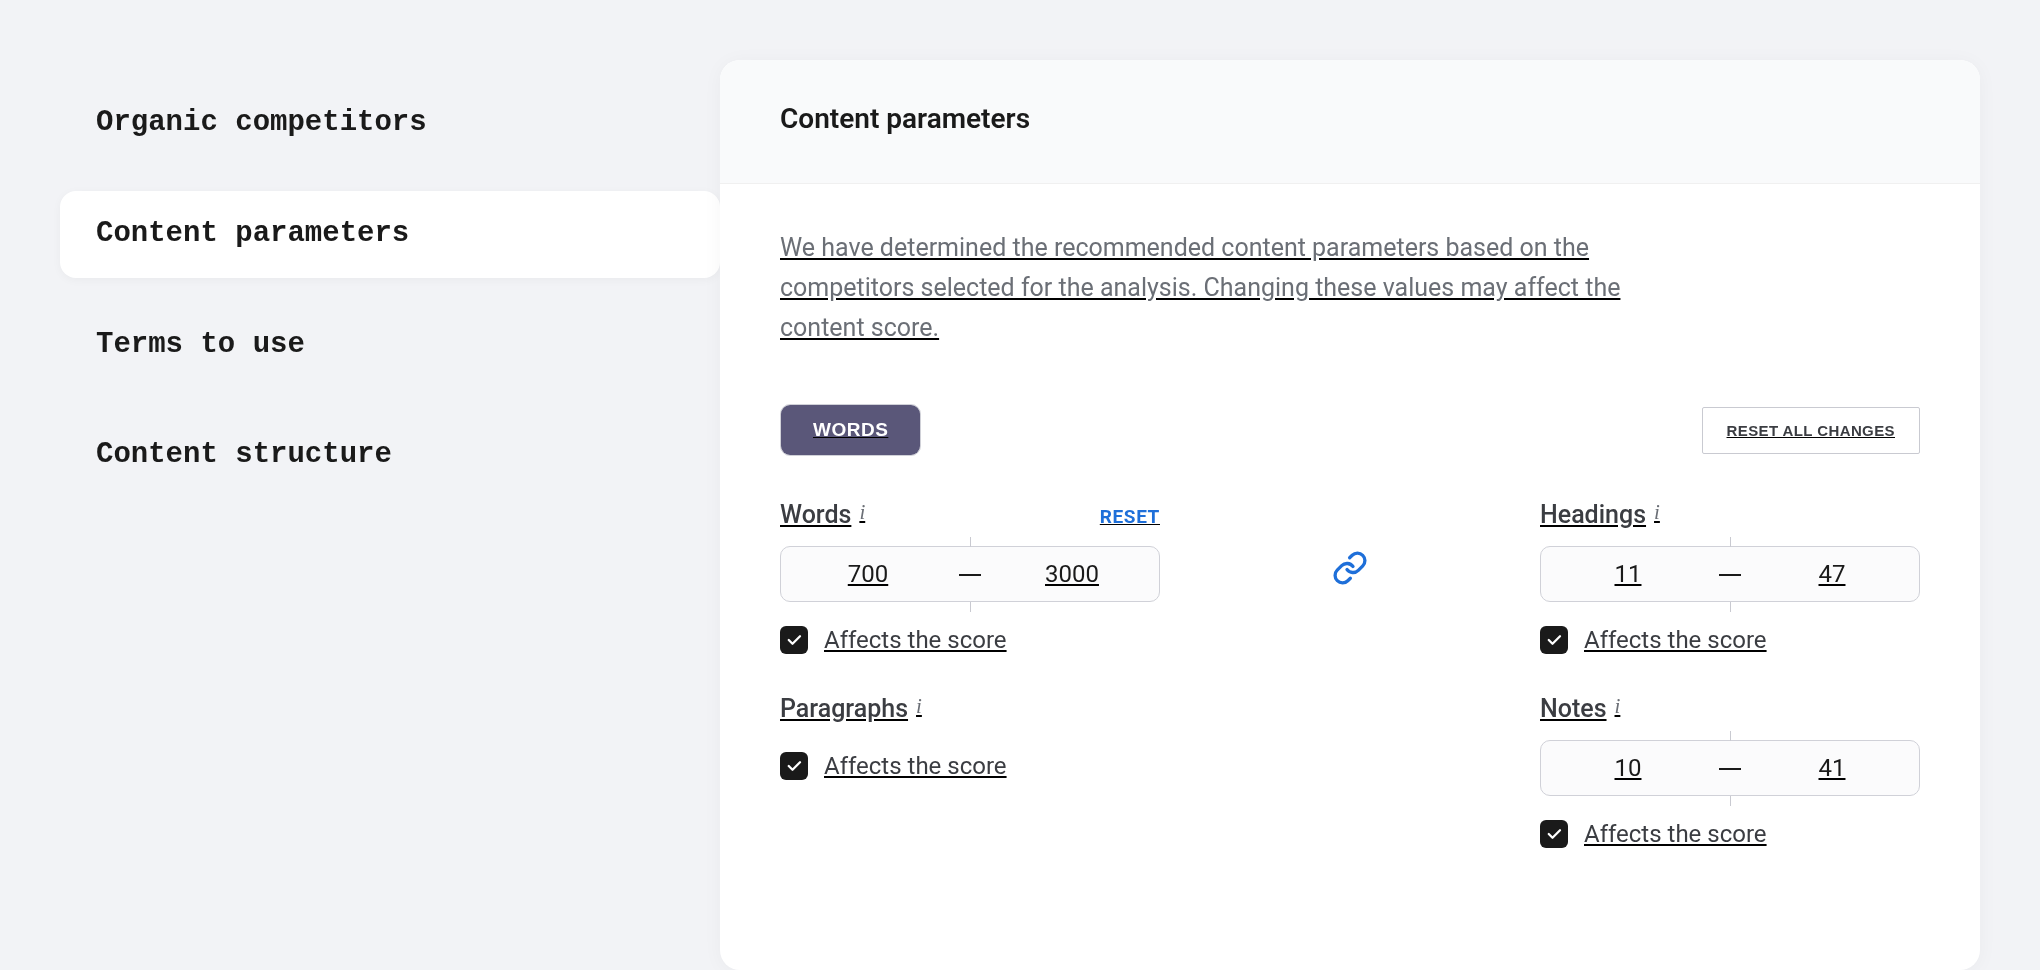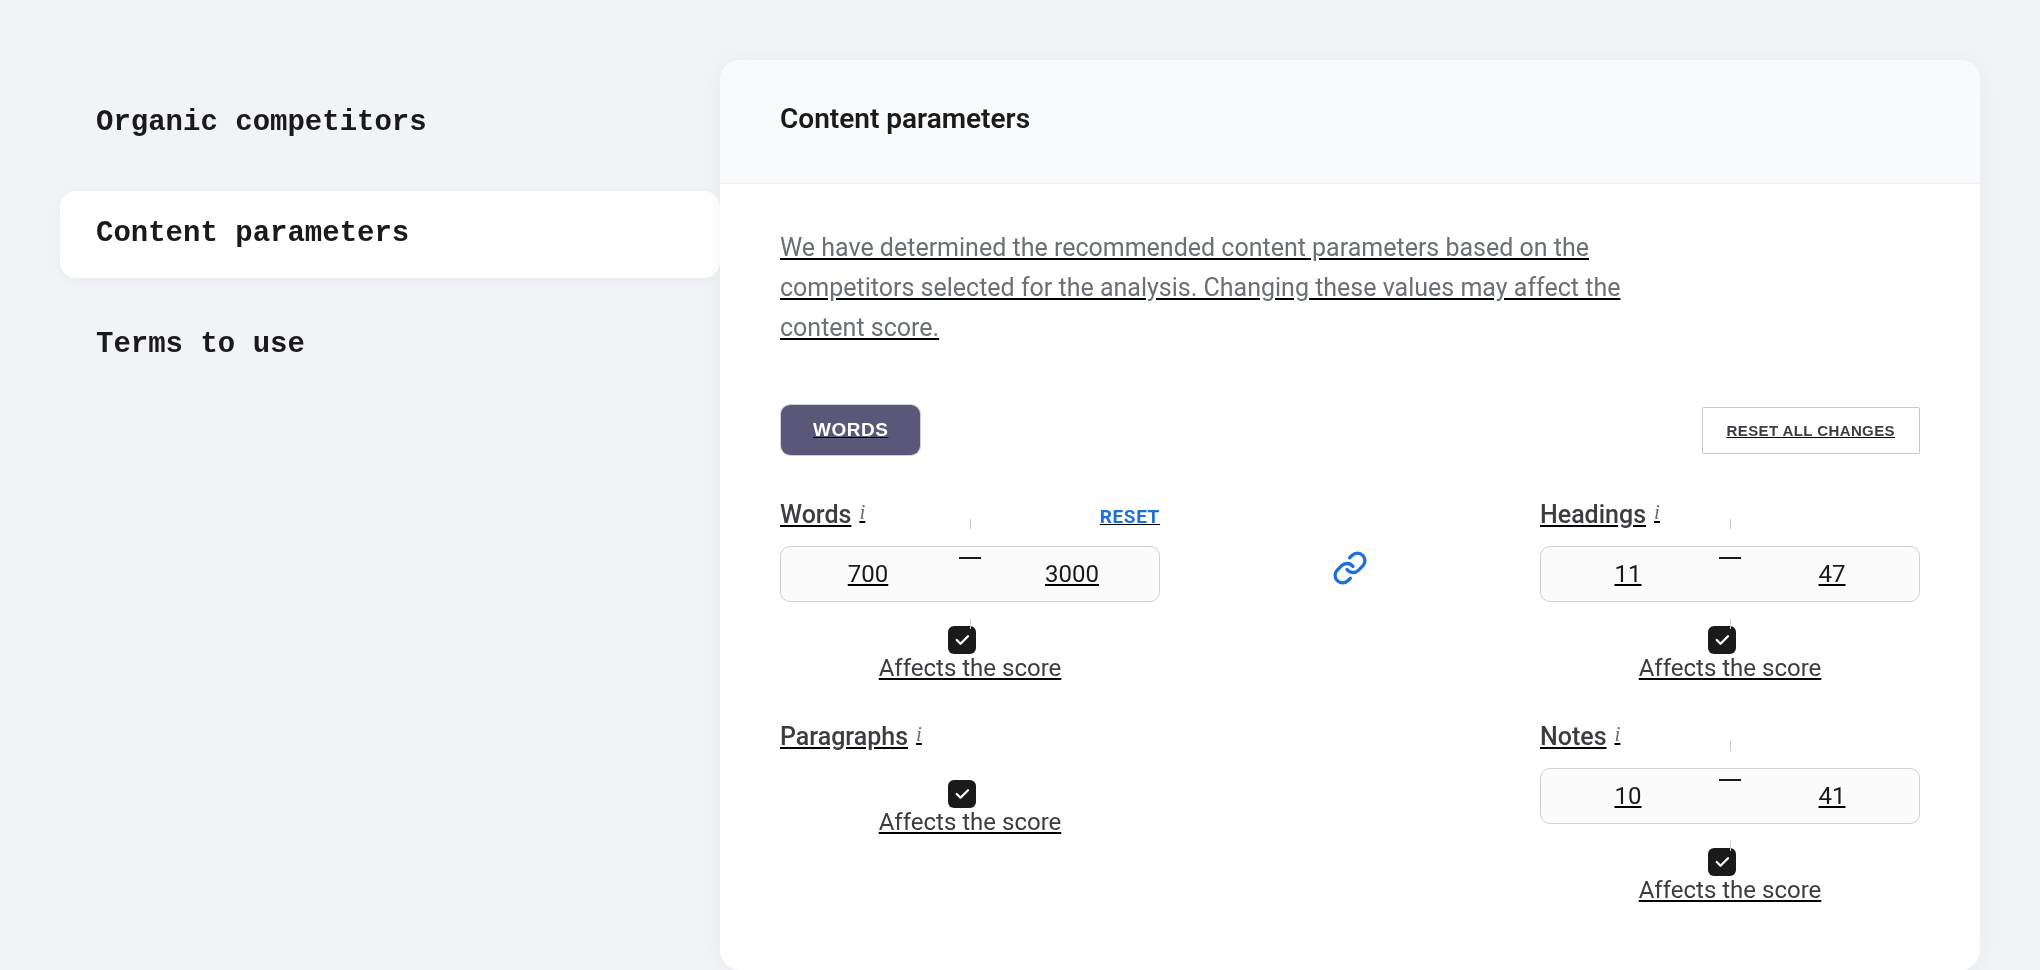--- a/index.html
+++ b/index.html
@@ -140,20 +140,21 @@
   margin-left: auto;
   font-size: 19px;
   font-weight: 700;
   color: #1e6fd9;
   letter-spacing: 0.6px;
   text-transform: uppercase;
   cursor: pointer;
 }
 .range-box {
   display: flex;
+  align-items: center;
   border: 1px solid #d0d1d8;
   border-radius: 10px;
   background: #fbfbfc;
   height: 56px;
   position: relative;
 }
 .range-input {
   flex: 1;
   border: none;
   background: transparent;
@@ -191,21 +192,20 @@
   display: inline-block;
   width: 22px;
   height: 2px;
   background: #1a1a1a;
   vertical-align: middle;
 }
 .affects-row {
   display: flex;
   align-items: center;
   margin-top: 24px;
-  flex-direction: column;
 }
 .chk {
   width: 28px;
   height: 28px;
   border-radius: 6px;
   background: #1a1a1a;
   display: flex;
   align-items: center;
   justify-content: center;
   cursor: pointer;
@@ -220,20 +220,21 @@
 </style>
 </head>
 <body>
 
 <div class="page">
 
   <nav class="sidebar">
     <div class="side-item">Organic competitors</div>
     <div class="side-item active">Content parameters</div>
     <div class="side-item">Terms to use</div>
+    <div class="side-item">Content structure</div>
   </nav>
 
   <section class="panel">
 
     <div class="panel-header">
       <h2 class="panel-title">Content parameters</h2>
     </div>
 
     <div class="panel-body">
 

